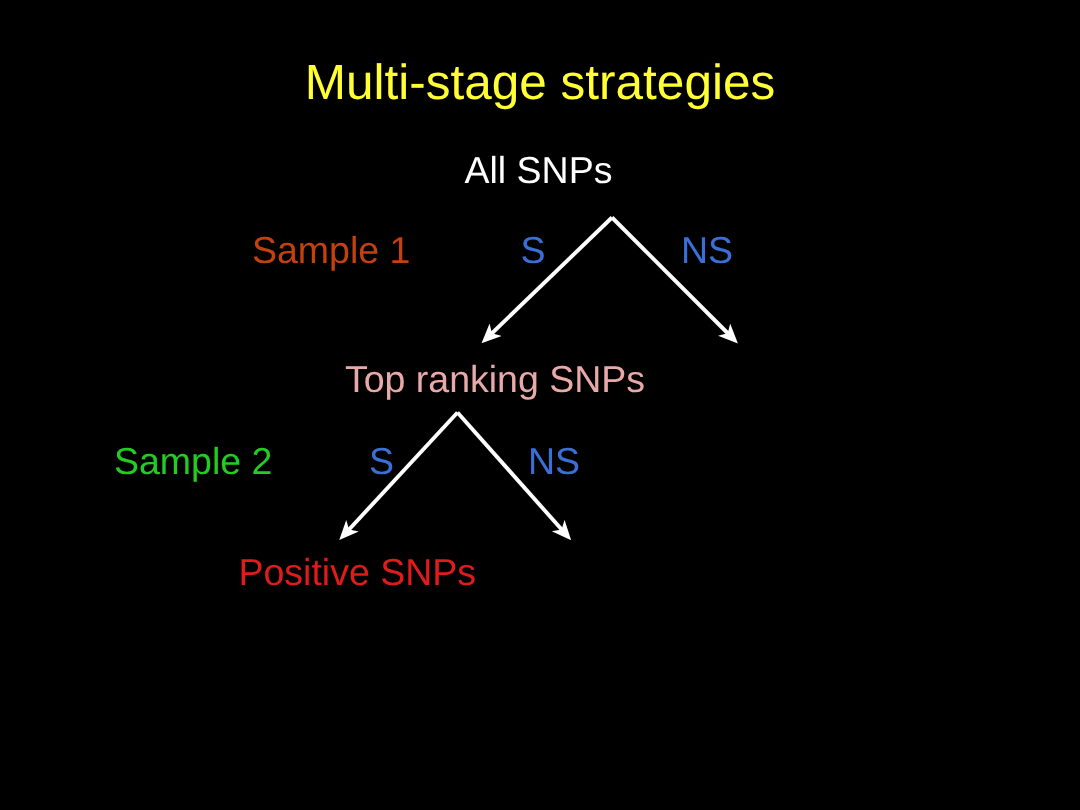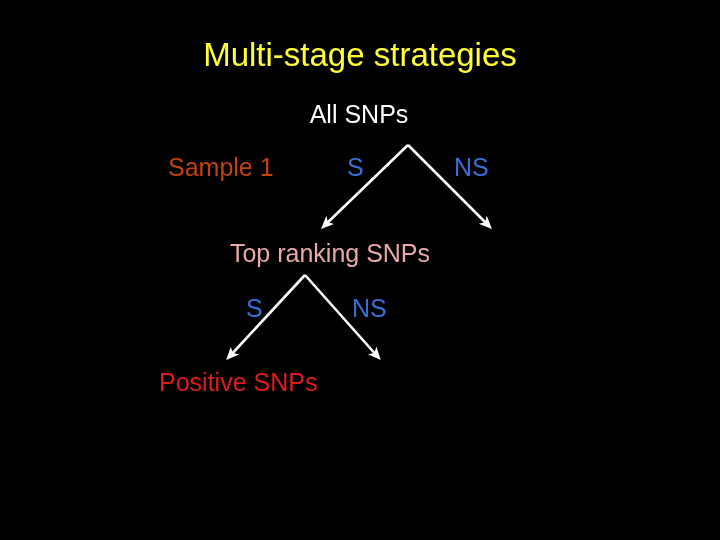--- a/index.html
+++ b/index.html
@@ -109,20 +109,21 @@
   <div class="txt" id="label-all-snps">All SNPs</div>
 
   <div class="txt" id="label-sample-1">Sample 1</div>
 
   <div class="txt" id="label-s-1">S</div>
 
   <div class="txt" id="label-ns-1">NS</div>
 
   <div class="txt" id="label-top-ranking">Top ranking SNPs</div>
 
+  <div class="txt" id="label-sample-2">Sample 2</div>
 
   <div class="txt" id="label-s-2">S</div>
 
   <div class="txt" id="label-ns-2">NS</div>
 
   <div class="txt" id="label-positive-snps">Positive SNPs</div>
 
   <svg id="arrows" viewBox="0 0 720 540">
     <defs>
       <marker id="head" markerWidth="5" markerHeight="5" refX="3.4" refY="2.2" orient="auto" markerUnits="strokeWidth">

